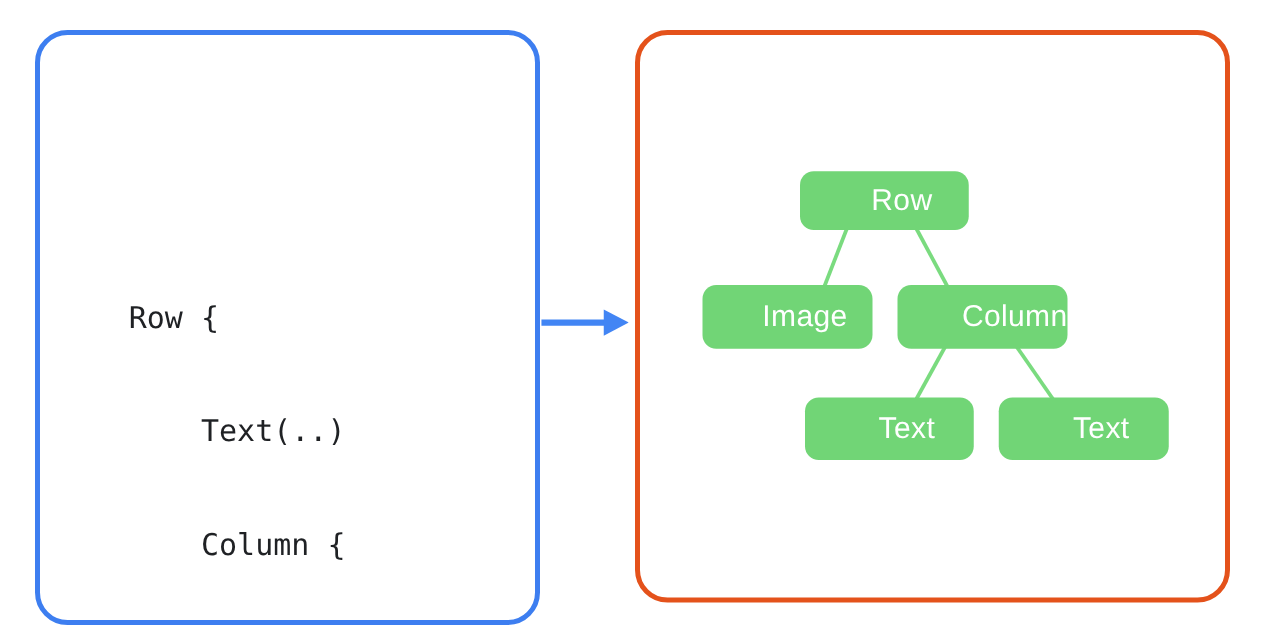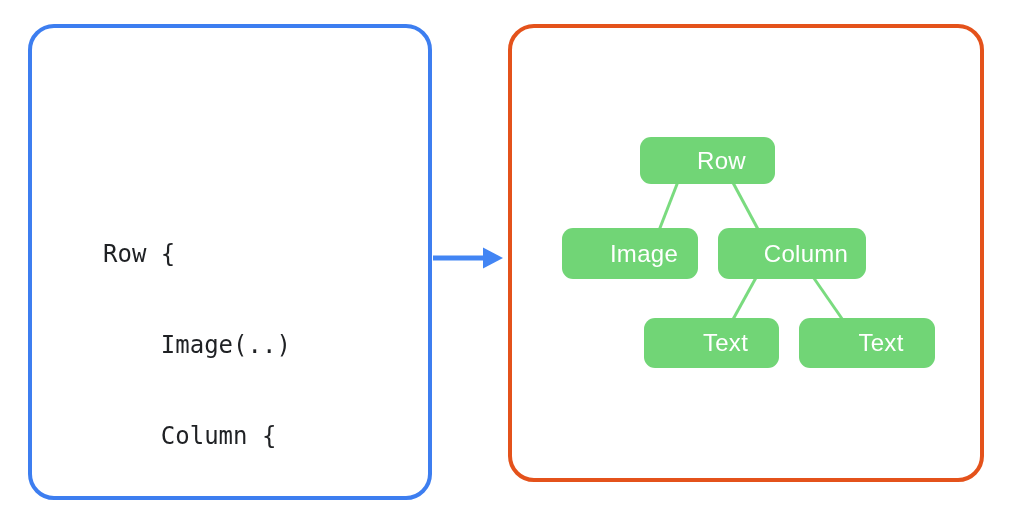--- a/index.html
+++ b/index.html
@@ -54,33 +54,33 @@
     background:var(--node-fill);
     color:var(--node-text);
     border-radius:11px;
     display:flex;align-items:center;justify-content:center;
     font-size:24px;font-weight:500;
     letter-spacing:0.3px;
     padding-left:28px;
   }
   .node-row   {left:128px;top:109px;width:135px;height:47px;}
   .node-image {left:50px; top:200px;width:136px;height:51px;}
-  .node-column{left:206px;top:200px;width:148px;height:51px;}
+  .node-column{left:206px;top:200px;width:136px;height:51px;justify-content:flex-end;}
   .node-text-1{left:132px;top:290px;width:135px;height:50px;}
   .node-text-2{left:287px;top:290px;width:136px;height:50px;}
 </style>
 </head>
 <body>
 
 <div class="canvas">
 
   <div class="panel code-panel">
     <div class="code">
       <div>Row {</div>
-      <div>    Image(..)</div>
+      <div>    Text(..)</div>
       <div>    Column {</div>
       
       
       
       
     </div>
   </div>
 
   <svg class="arrow" viewBox="0 0 70 24" xmlns="http://www.w3.org/2000/svg">
     <line x1="0" y1="12" x2="53" y2="12" stroke="currentColor" stroke-width="5"></line>

